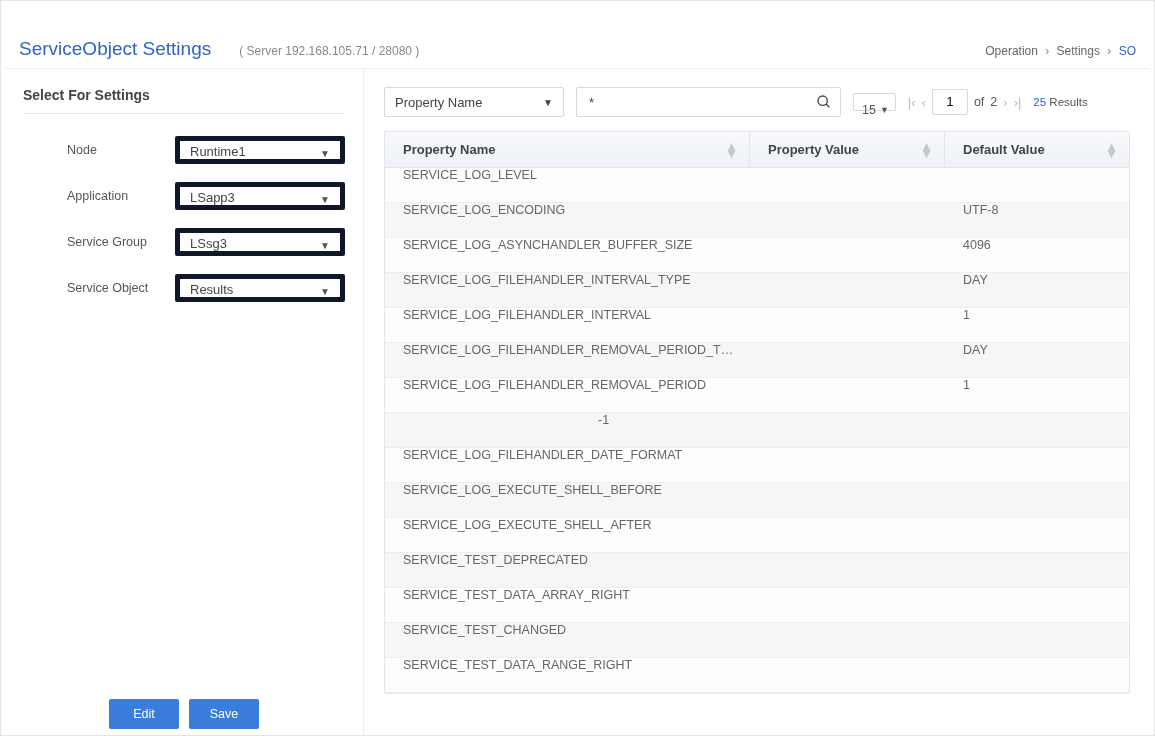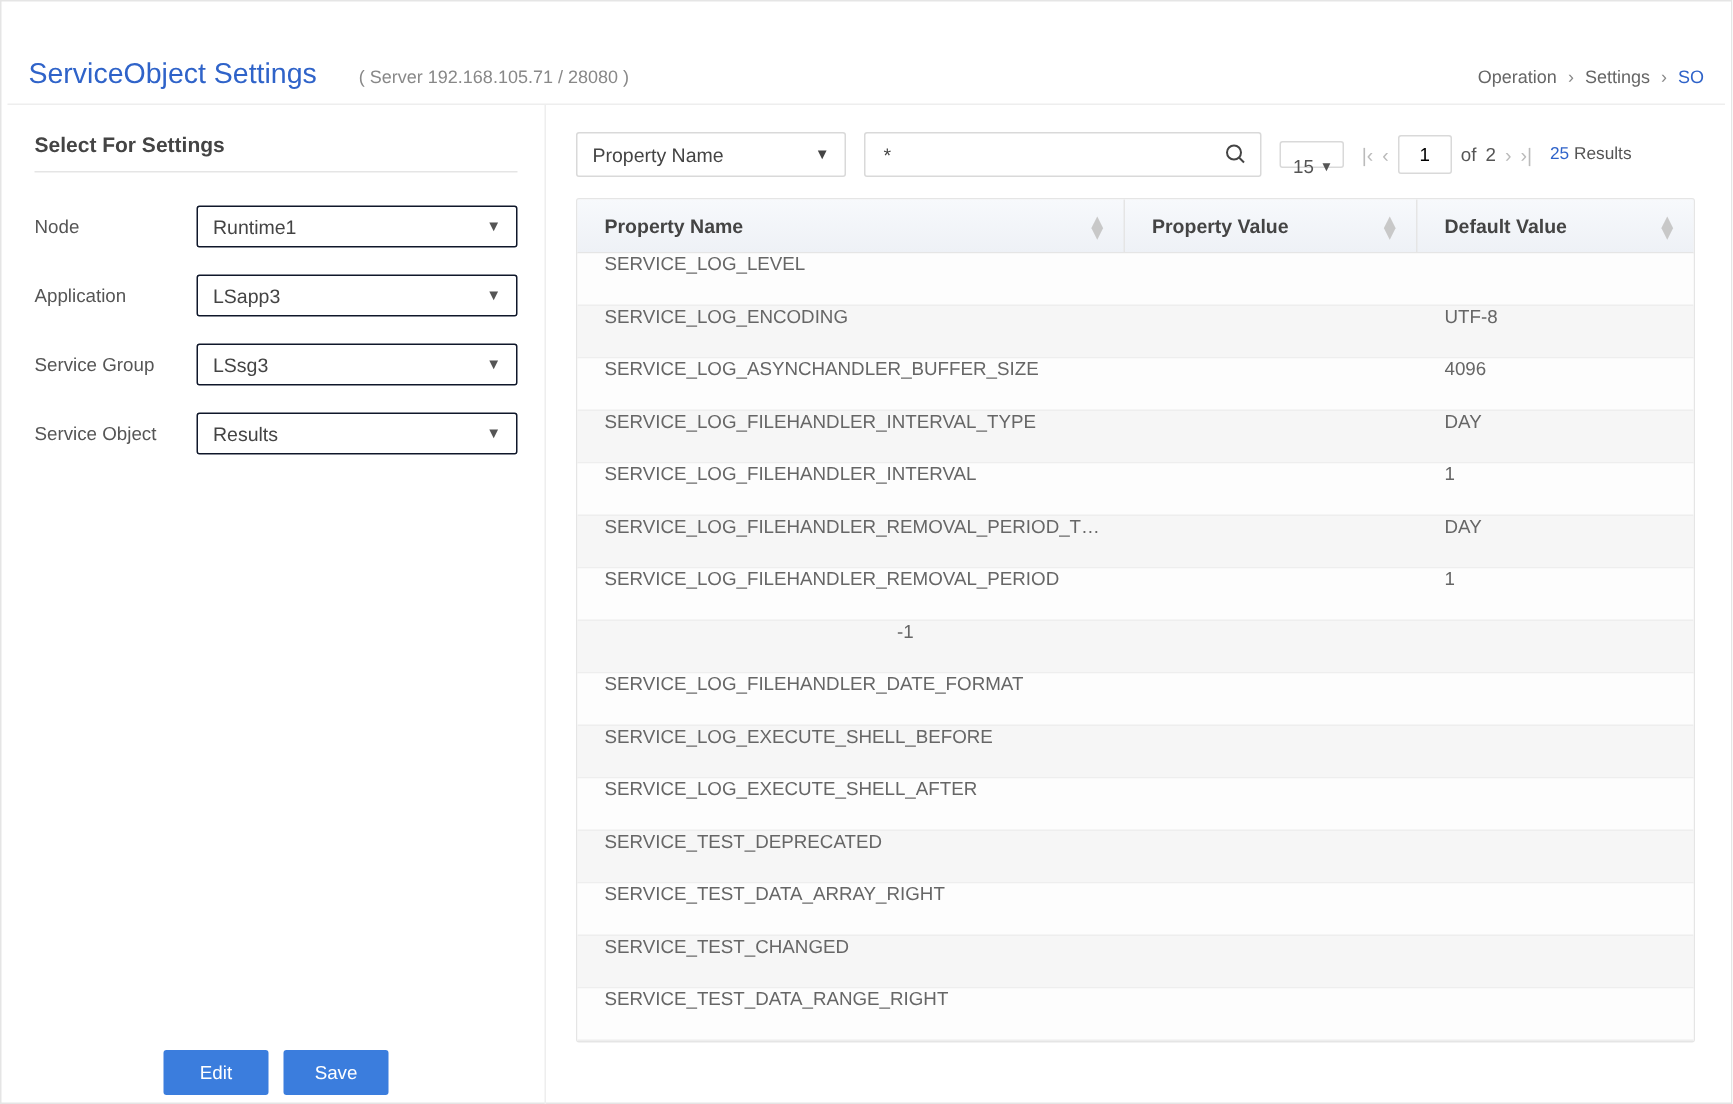--- a/index.html
+++ b/index.html
@@ -48,34 +48,35 @@
     font-size: 14px;
     color: #444;
     padding-bottom: 10px;
     border-bottom: 1px solid #e5e5e5;
     margin-bottom: 22px;
   }
   .field-row {
     display: flex;
     align-items: center;
     margin-bottom: 18px;
+    margin-left: 44px;
   }
   .field-label {
     width: 108px;
     font-size: 12.5px;
     color: #555;
   }
   .select {
     flex: 1;
     height: 28px;
-    border: 1px solid #0f172a;
+    border: 5px solid #0f172a;
     border-radius: 2px;
     background: #fff;
     display: flex;
-    align-items: center;
+    align-items: flex-end;
     justify-content: space-between;
     padding: 0 10px;
     font-size: 13px;
     color: #444;
     cursor: pointer;
   }
   .select .caret { font-size: 10px; color: #555; }
   .sidebar-buttons {
     margin-top: auto;
     display: flex;

